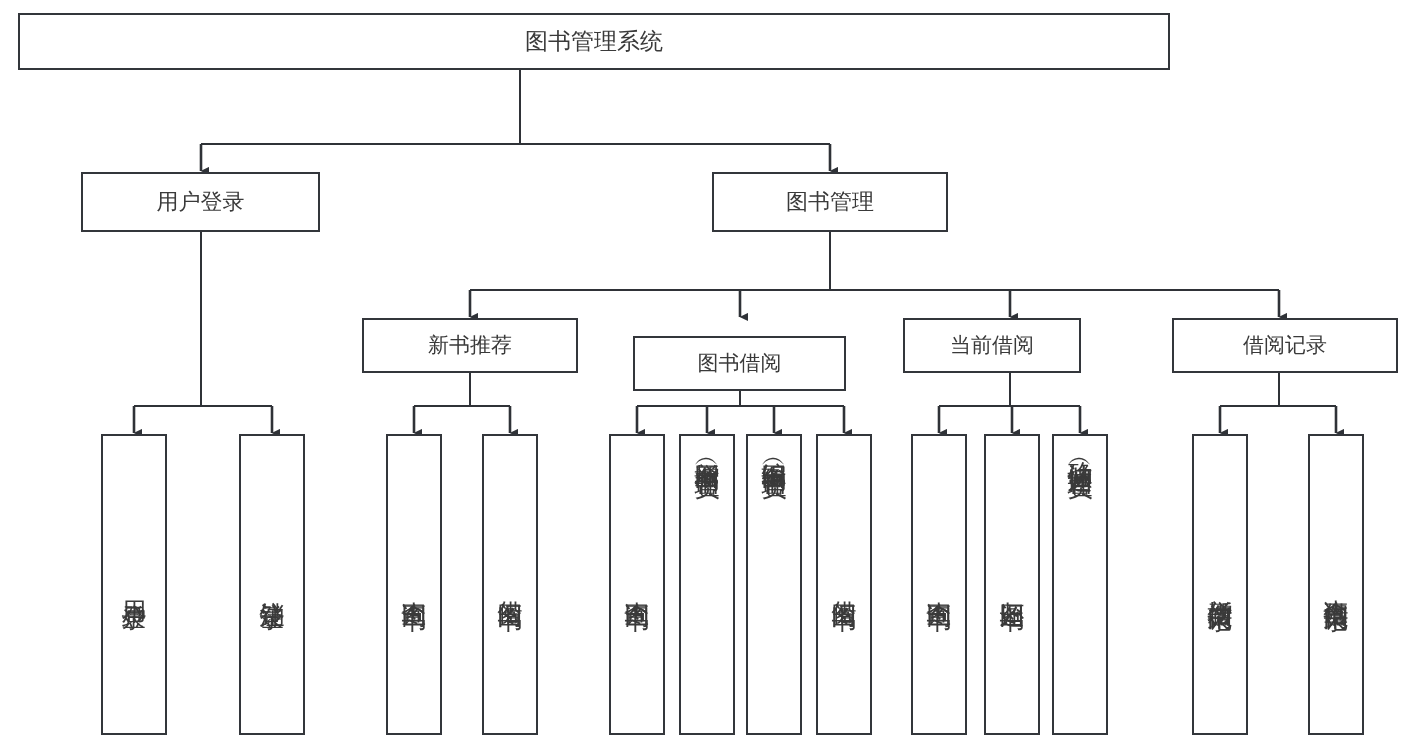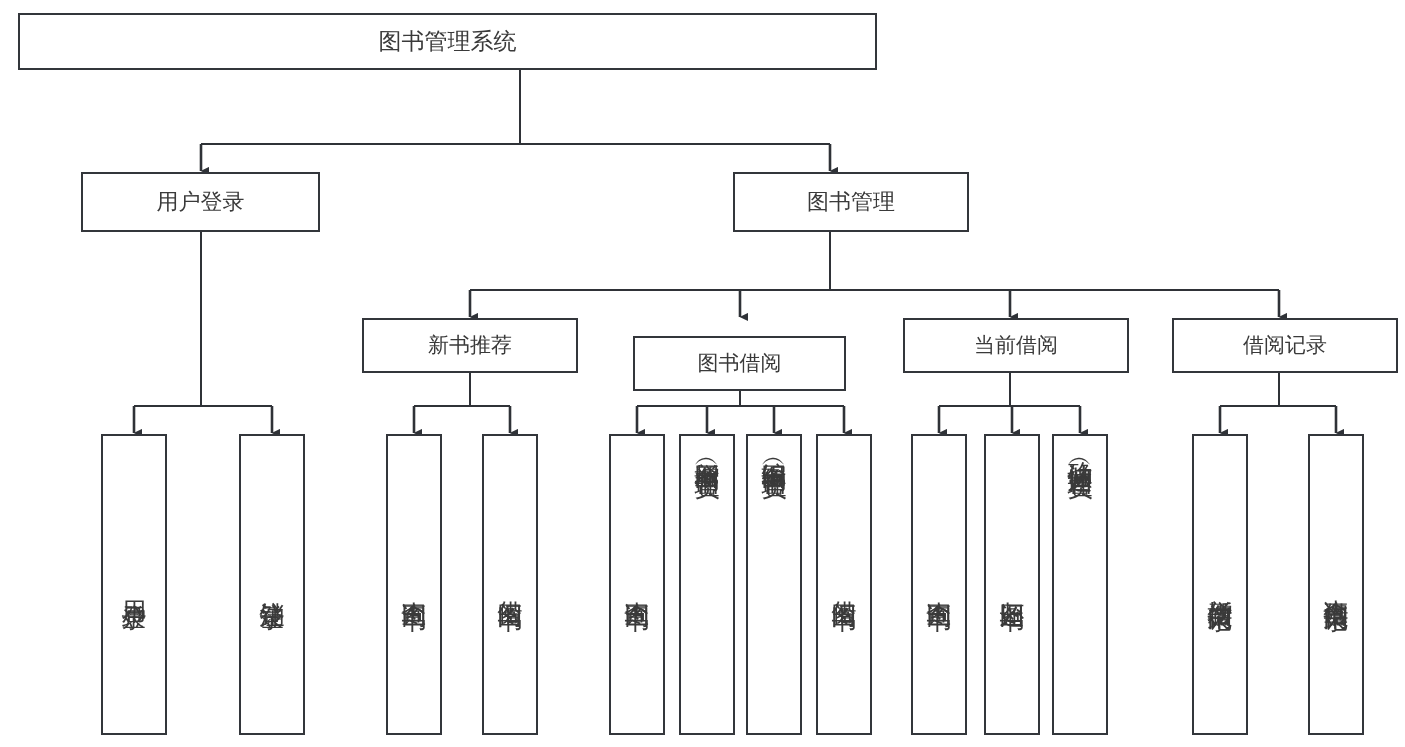--- a/index.html
+++ b/index.html
@@ -106,36 +106,36 @@
       <line x1="939" y1="406" x2="939" y2="433" stroke="#2f3237" stroke-width="2.6" marker-end="url(#arw)"></line>
       <line x1="1012" y1="406" x2="1012" y2="433" stroke="#2f3237" stroke-width="2.6" marker-end="url(#arw)"></line>
       <line x1="1080" y1="406" x2="1080" y2="433" stroke="#2f3237" stroke-width="2.6" marker-end="url(#arw)"></line>
       <line x1="1279" y1="373" x2="1279" y2="406" stroke="#2f3237" stroke-width="2.6" shape-rendering="crispEdges"></line>
       <line x1="1220" y1="406" x2="1336" y2="406" stroke="#2f3237" stroke-width="2.6" shape-rendering="crispEdges"></line>
       <line x1="1220" y1="406" x2="1220" y2="433" stroke="#2f3237" stroke-width="2.6" marker-end="url(#arw)"></line>
       <line x1="1336" y1="406" x2="1336" y2="433" stroke="#2f3237" stroke-width="2.6" marker-end="url(#arw)"></line>
     </svg>
 
   <div id="nodes">
-      <div class="node root" style="left: 18px; top: 13px; width: 859px; height: 57px;">
+      <div class="node root" style="left: 18px; top: 13px; width: 1152px; height: 57px;">
         <span class="label">图书管理系统</span>
       </div>
       <div class="node level2" style="left: 81px; top: 172px; width: 239px; height: 60px;">
         <span class="label">用户登录</span>
       </div>
-      <div class="node level2" style="left: 733px; top: 172px; width: 236px; height: 60px; font-family: Liberation Serif, serif;">
+      <div class="node level2" style="left: 712px; top: 172px; width: 236px; height: 60px; font-family: Liberation Serif, serif;">
         <span class="label">图书管理</span>
       </div>
       <div class="node level3" style="left: 362px; top: 318px; width: 216px; height: 55px;">
         <span class="label">新书推荐</span>
       </div>
       <div class="node level3" style="left: 633px; top: 336px; width: 213px; height: 55px;">
         <span class="label">图书借阅</span>
       </div>
-      <div class="node level3" style="left: 903px; top: 318px; width: 226px; height: 55px;">
+      <div class="node level3" style="left: 903px; top: 318px; width: 178px; height: 55px;">
         <span class="label">当前借阅</span>
       </div>
       <div class="node level3" style="left: 1172px; top: 318px; width: 226px; height: 55px;">
         <span class="label">借阅记录</span>
       </div>
       <div class="node leaf anchor-mid" style="left: 101px; top: 434px; width: 66px; height: 301px;">
         <span class="label">用户登录</span>
       </div>
       <div class="node leaf anchor-mid" style="left: 239px; top: 434px; width: 66px; height: 301px;">
         <span class="label">注销登录</span>

